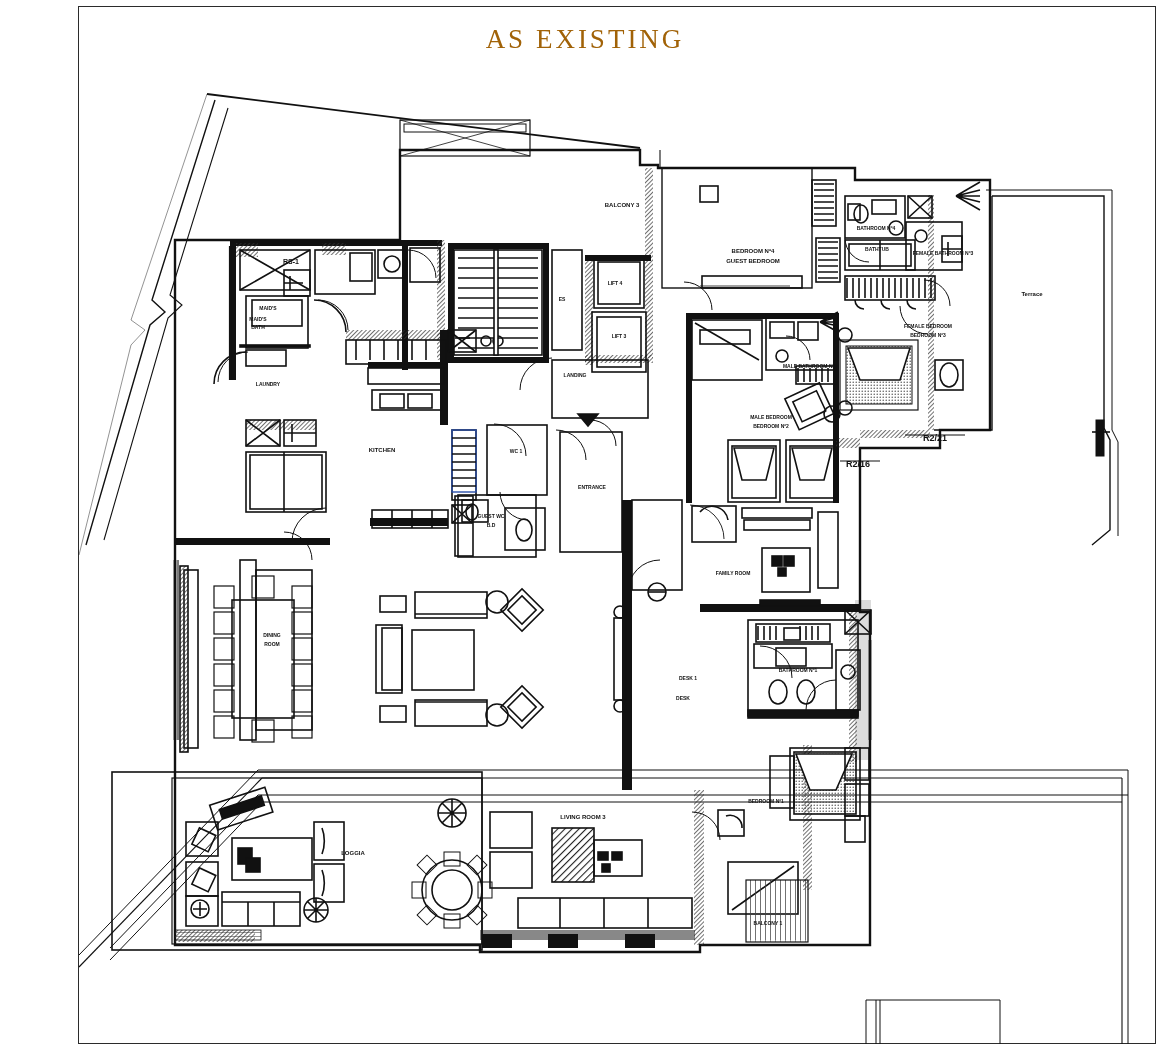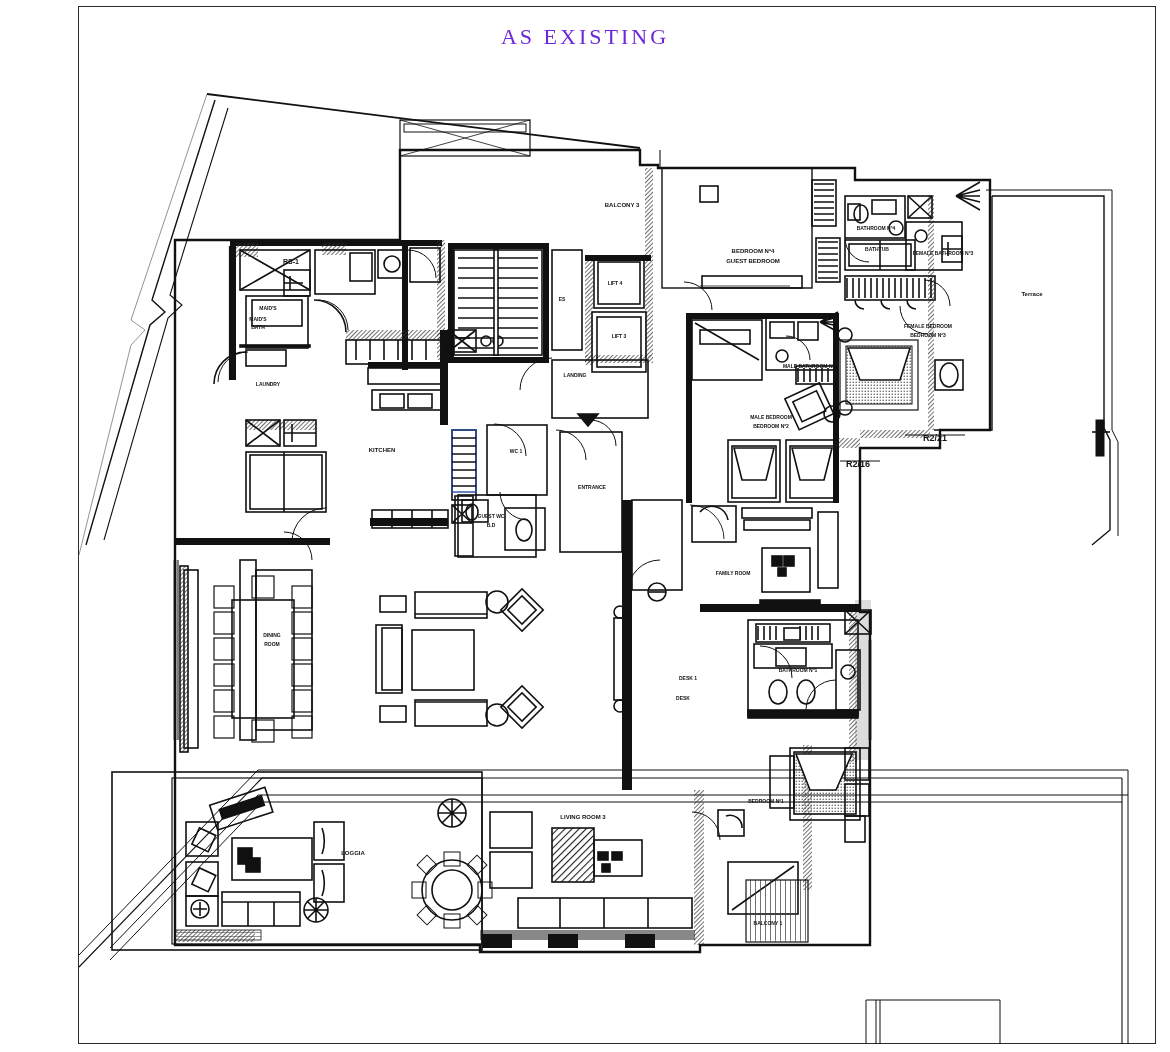--- a/index.html
+++ b/index.html
@@ -1,20 +1,20 @@
 <!DOCTYPE html>
 <html><head>
 <meta charset="utf-8">
 <style>
   html,body{margin:0;padding:0;background:#f2f2f2;}
   body{font-family:"Liberation Sans",sans-serif;}
   #page{position:relative;width:1170px;height:1052px;background:#ffffff;overflow:hidden;}
   #sheet{position:absolute;left:78px;top:6px;width:1078px;height:1038px;border:1px solid #2b2b2b;background:#fff;box-sizing:border-box;}
   #title{position:absolute;left:0;right:0;top:24px;text-align:center;font-family:"Liberation Serif",serif;
-         font-size:22px;letter-spacing:3px;color:#6d28d9;font-weight:400;}
+         font-size:27px;letter-spacing:3px;color:#a16207;font-weight:400;}
   svg#plan{position:absolute;left:0;top:0;width:1170px;height:1052px;}
   .lbl{font-family:"Liberation Sans",sans-serif;font-weight:700;fill:#111;text-anchor:middle;}
   .lbl5{font-size:5px;}
   .lbl6{font-size:6px;}
   .lbl7{font-size:7px;}
   .dimlbl{font-family:"Liberation Sans",sans-serif;font-weight:700;font-size:9px;fill:#111;text-anchor:middle;}
   .terracelbl{font-family:"Liberation Sans",sans-serif;font-weight:700;font-size:6px;fill:#111;text-anchor:middle;}
 </style>
 </head>
 <body>

